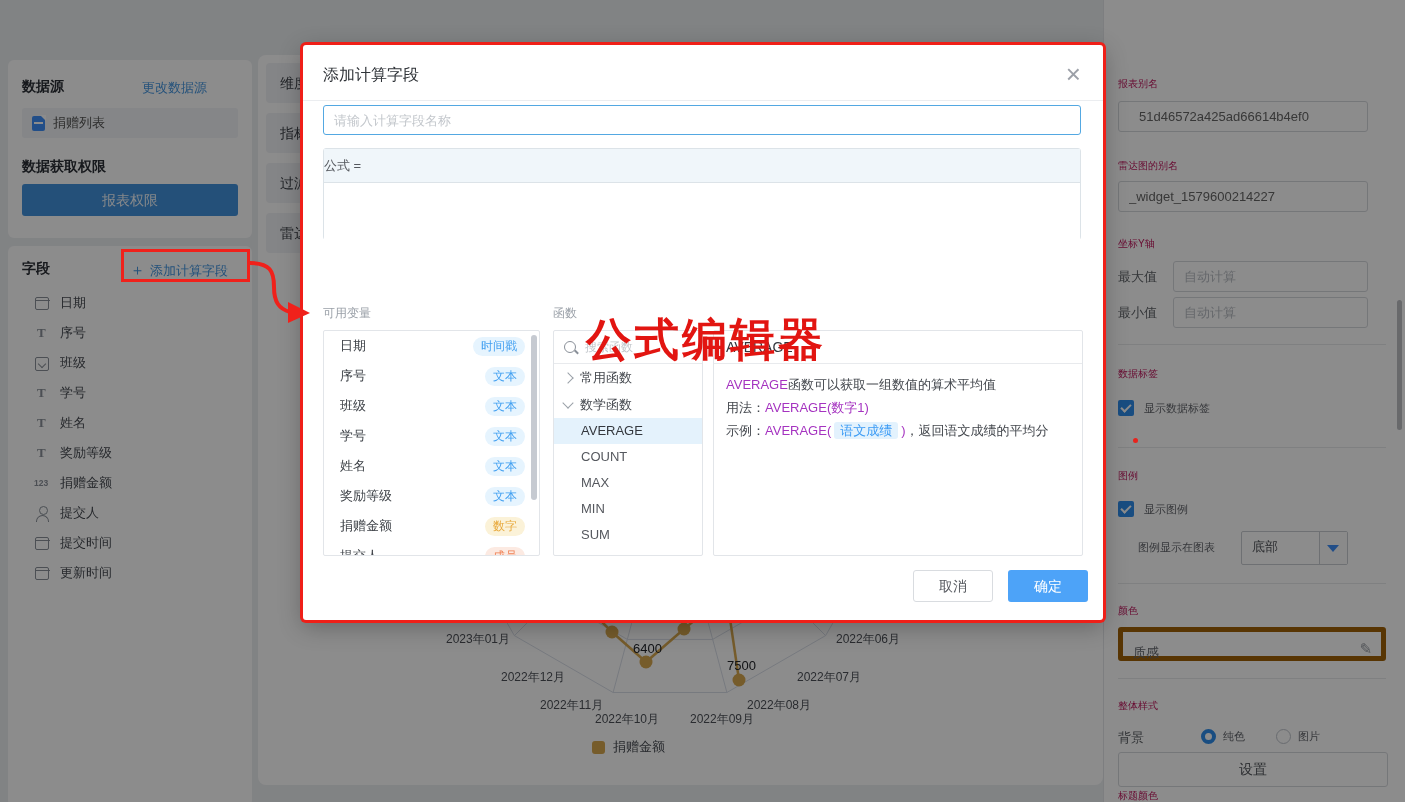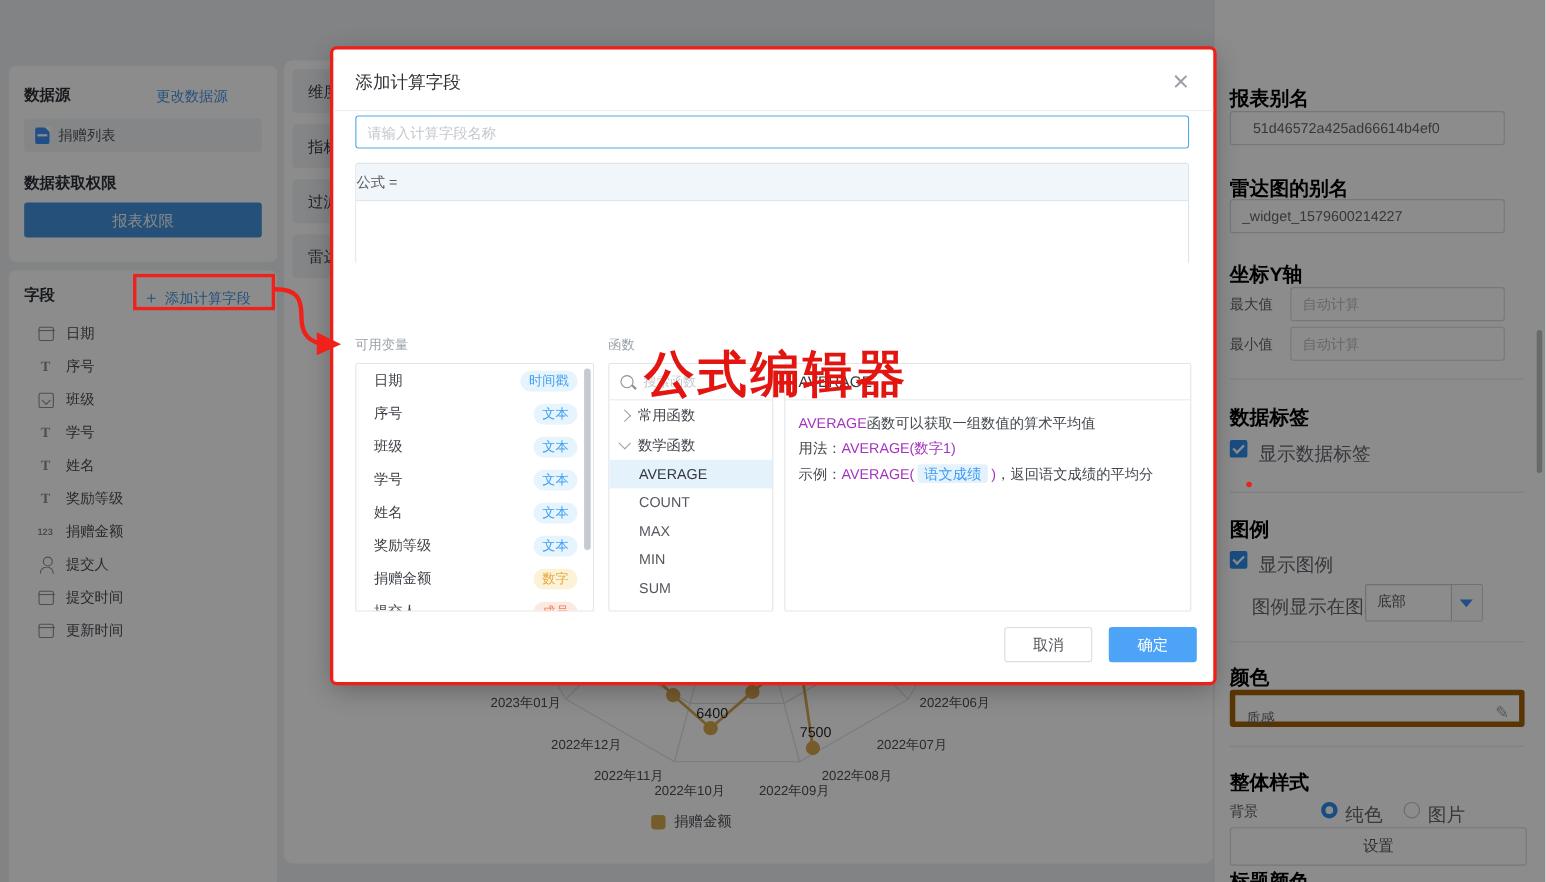--- a/index.html
+++ b/index.html
@@ -40,29 +40,29 @@
   .canvas-card{left:258px;top:55px;width:845px;height:730px;background:#fff;border-radius:8px;overflow:hidden;}
   .zone{position:absolute;left:8px;width:310px;height:40px;background:#f1f3f6;border-radius:4px;
     line-height:40px;padding-left:14px;box-sizing:border-box;font-size:14px;color:#3a3e45;}
   .axis-lab{position:absolute;font-size:12px;color:#4d5158;white-space:nowrap;}
   .dlabel{position:absolute;font-size:13px;color:#23262b;font-weight:500;white-space:nowrap;}
   .legend{position:absolute;left:334px;top:683px;display:flex;align-items:center;}
   .legend .sw{width:13px;height:13px;border-radius:3px;background:#d8a84f;margin-right:8px;}
   .legend .lt{font-size:13px;color:#4a4e55;}
   
   .rs{left:1103px;top:0;width:302px;height:802px;background:#fff;border-left:1px solid #e4e6e9;}
-  .rs .h{position:absolute;left:14px;font-size:18px;font-weight:bold;color:#000000;}
+  .rs .h{position:absolute;left:14px;font-size:10px;font-weight:normal;color:#be185d;}
   .rs .inp{position:absolute;left:14px;width:250px;height:31px;border:1px solid #d6d9dd;border-radius:3px;
     font-size:13px;color:#666;padding:0 10px;box-sizing:border-box;background:#fff;font-family:inherit;}
   .rs .inp::placeholder{color:#b9bdc4;}
   .rs .smalllab{position:absolute;left:14px;font-size:13px;color:#5f6368;}
   .rs .divider{position:absolute;left:14px;width:268px;border-top:1px solid #e7e9ec;}
   .cb{position:absolute;width:16px;height:16px;background:#2e8deb;border-radius:2px;cursor:pointer;}
   .cb:before{content:"";position:absolute;left:5px;top:2px;width:4px;height:8px;border-right:2px solid #fff;border-bottom:2px solid #fff;transform:rotate(45deg);}
-  .cblab{position:absolute;font-size:17px;color:#63666c;}
+  .cblab{position:absolute;font-size:11px;color:#63666c;}
   .sel{position:absolute;left:137px;width:105px;height:32px;border:1px solid #c9ccd1;border-radius:2px;display:flex;cursor:pointer;background:#fff;}
   .sel .val{flex:1;line-height:30px;padding-left:10px;font-size:13px;color:#55585e;}
   .sel .arr{width:27px;border-left:1px solid #c9ccd1;position:relative;background:#fbfbfc;}
   .sel .arr:before{content:"";position:absolute;left:7px;top:13px;border:6px solid transparent;border-top:7px solid #3e8ef7;}
   .colorbox{position:absolute;left:14px;width:268px;height:34px;border:5px solid #a16207;border-radius:3px;
     line-height:34px;padding:4px 10px;box-sizing:border-box;font-size:13px;color:#63666c;cursor:pointer;}
   .pencil{position:absolute;right:9px;top:0px;color:#9a9ea5;font-size:15px;}
   .radio{position:absolute;width:15px;height:15px;border-radius:50%;box-sizing:border-box;cursor:pointer;}
   .radio.on{border:4.5px solid #2e8deb;background:#fff;}
   .radio.off{border:1.5px solid #bfc4cc;background:#fff;}

